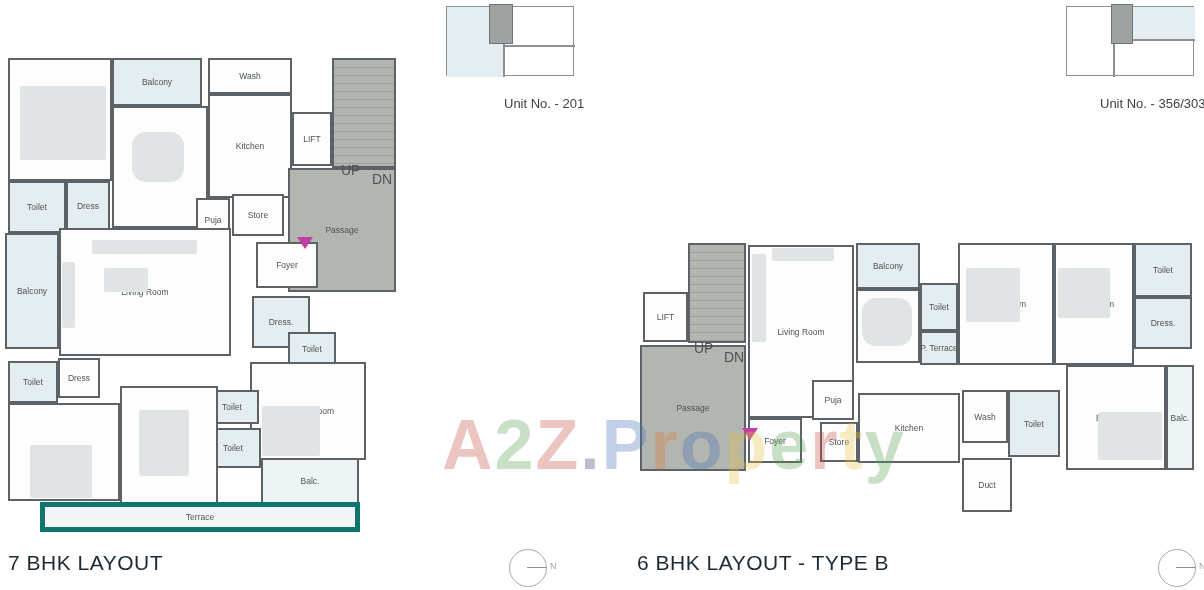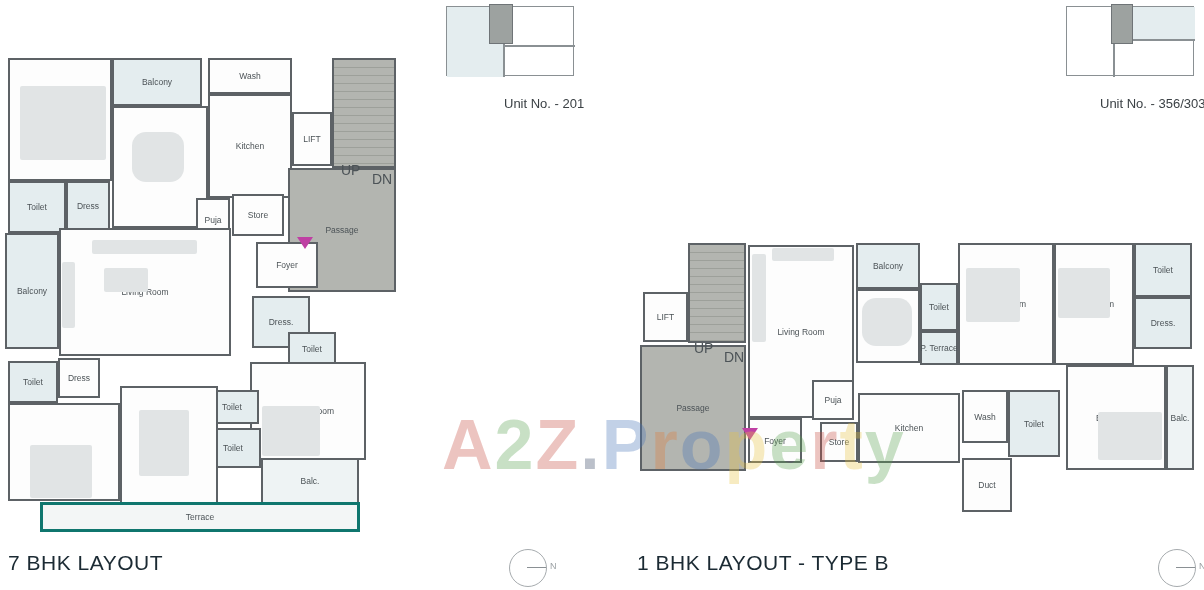--- a/index.html
+++ b/index.html
@@ -16,21 +16,21 @@
     border:2px solid var(--wall);
   }
   .room.white{background:#fdfdfd;}
   .room.tint{background:var(--tint);}
   .room.tint2{background:#eef3f4;text-align:center;}
   .room.core{background:var(--core);}
   .room.stairs{
     background:repeating-linear-gradient(to bottom, var(--core) 0 7px, #9da09a 7px 8px);
   }
   .room.terrace{
-    background:#f3f6f6;border:3px solid #0f766e;
+    background:#f3f6f6;border:5px solid #0f766e;
   }
   .room-label{
     position:absolute;inset:0;
     display:flex;align-items:center;justify-content:center;
     font-size:8.5px;color:var(--label-color);
     white-space:nowrap;overflow:visible;
     pointer-events:none;
   }
   .furn{
     position:absolute;background:var(--furn);
@@ -257,21 +257,21 @@
     <div class="mp-highlight" style="left:64px;top:0;width:64px;height:32px"></div>
     <div class="mp-vline" style="left:46px;top:0;height:70px"></div>
     <div class="mp-hline" style="left:46px;top:32px;width:82px"></div>
     <div class="mp-core" style="left:44px;top:-3px;width:20px;height:38px"></div>
   </div>
   <div class="unit-label" style="left:1100px;top:96px">Unit No. - 356/303</div>
 
   <div class="watermark" id="watermark" style="opacity: 0.32;"><span style="color: rgb(198, 74, 62);">A</span><span style="color: rgb(88, 161, 78);">2</span><span style="color: rgb(198, 74, 62);">Z</span><span style="color: rgb(46, 63, 92);">.</span><span style="color: rgb(68, 114, 184);">P</span><span style="color: rgb(224, 123, 57);">r</span><span style="color: rgb(68, 114, 184);">o</span><span style="color: rgb(232, 196, 65);">p</span><span style="color: rgb(88, 161, 78);">e</span><span style="color: rgb(198, 74, 62);">r</span><span style="color: rgb(232, 196, 65);">t</span><span style="color: rgb(88, 161, 78);">y</span></div>
 
   <div class="plan-title" style="left:8px">7 BHK LAYOUT</div>
-  <div class="plan-title" style="left:637px">1 BHK LAYOUT - TYPE B</div>
+  <div class="plan-title" style="left:637px">6 BHK LAYOUT - TYPE B</div>
 
   <div class="compass" style="left:509px;top:549px">
     <div class="compass-circle"></div>
     <div class="compass-needle"></div>
     <span class="compass-n">N</span>
   </div>
   <div class="compass" style="left:1158px;top:549px">
     <div class="compass-circle"></div>
     <div class="compass-needle"></div>
     <span class="compass-n">N</span>

